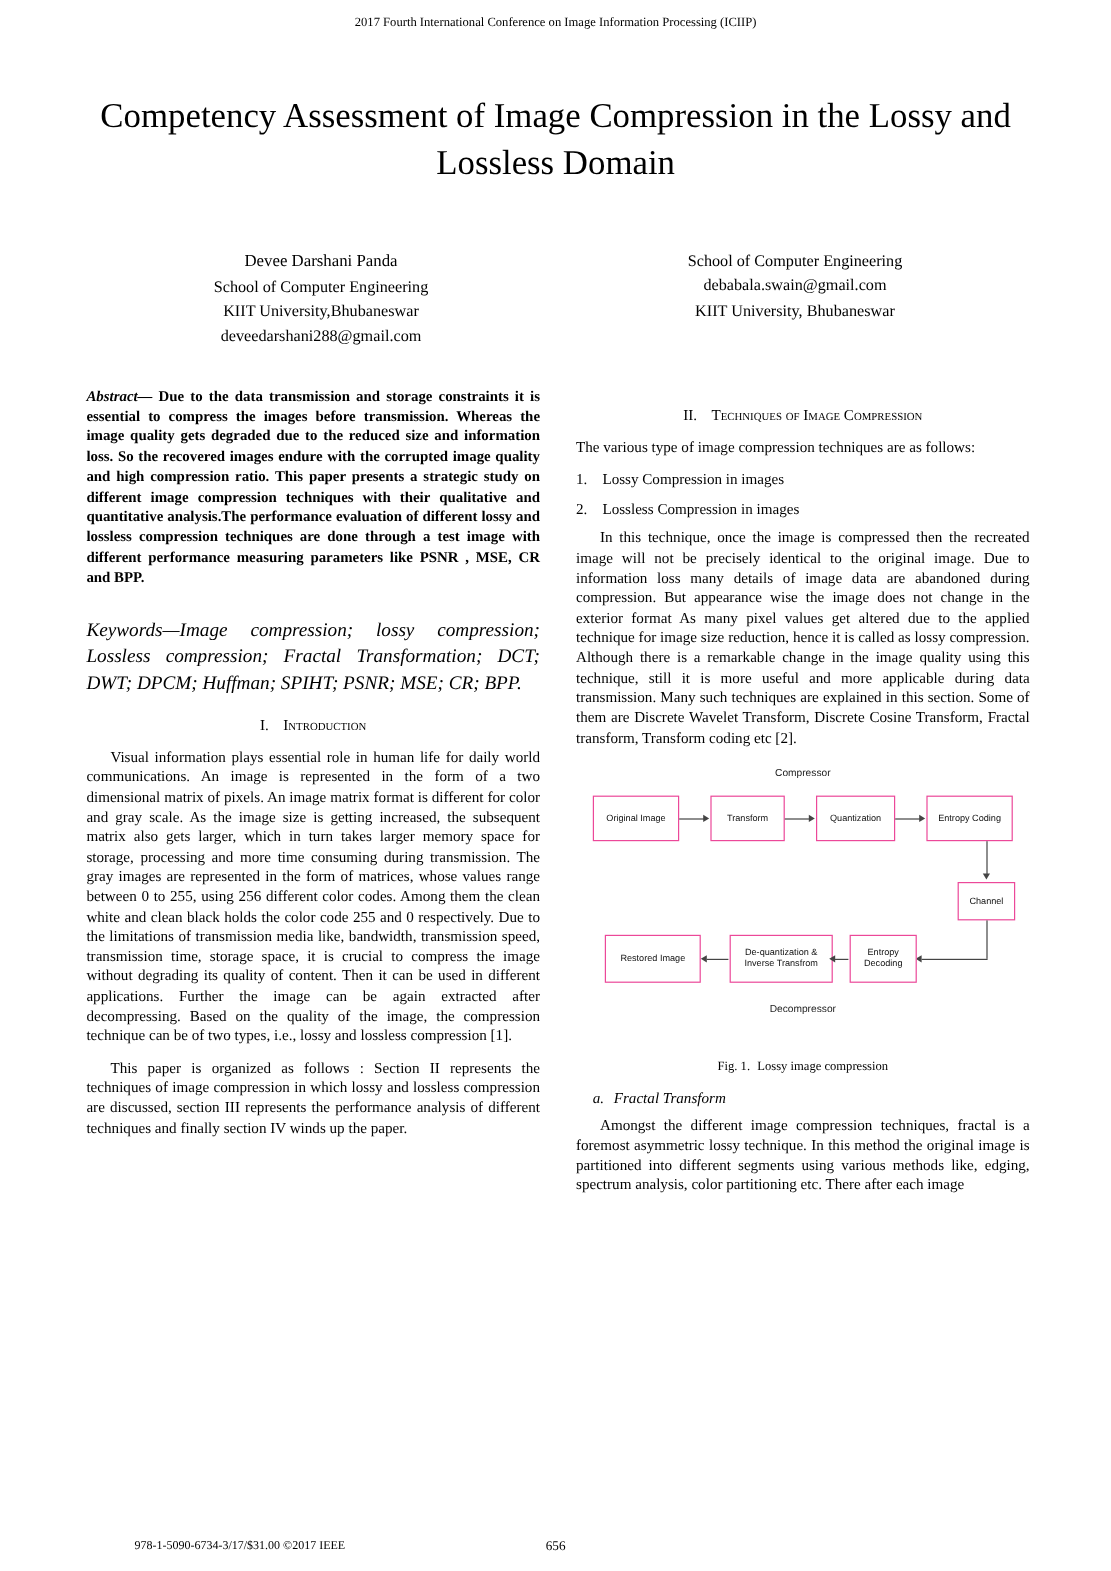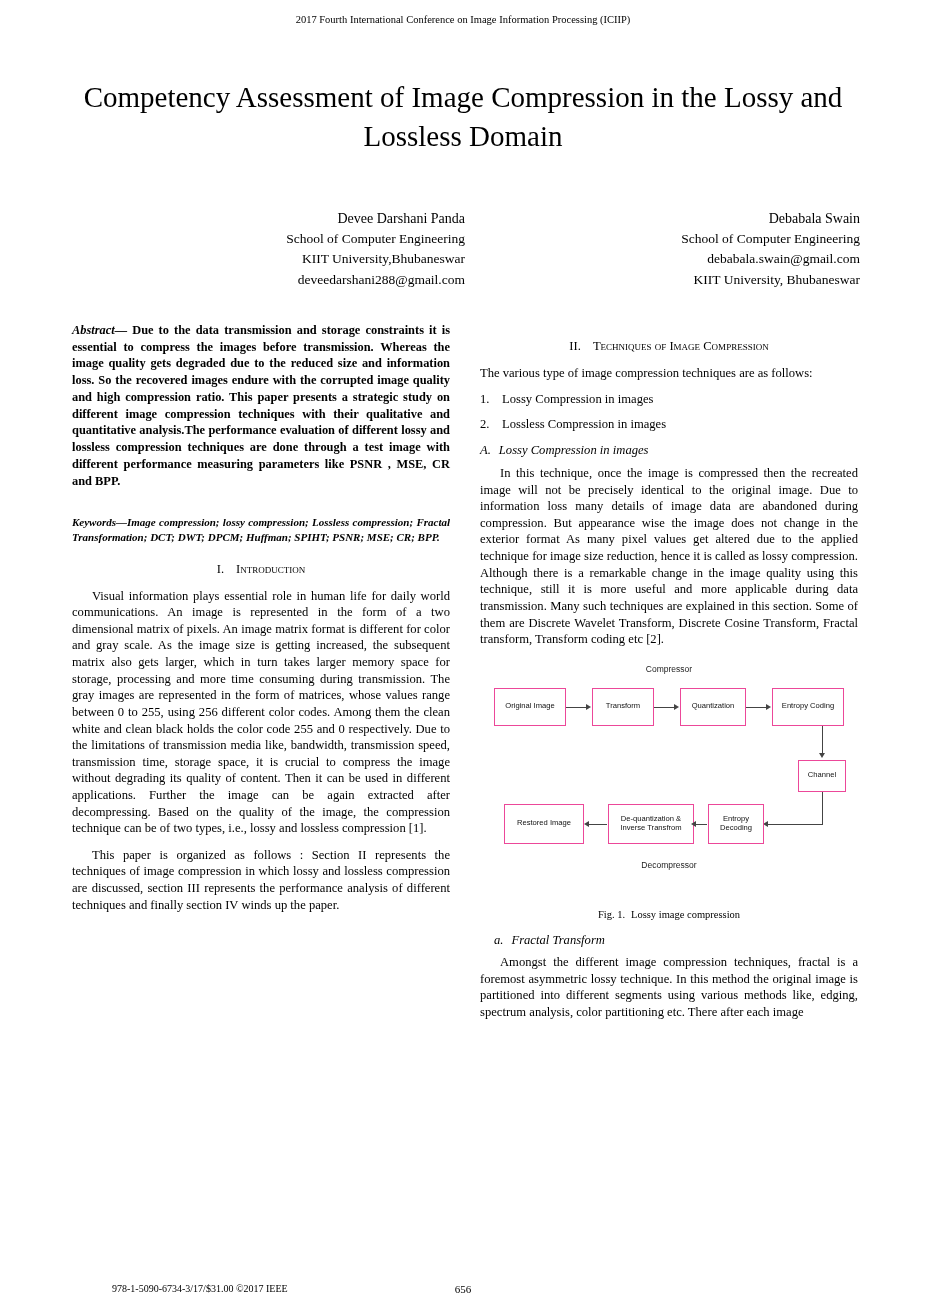--- a/index.html
+++ b/index.html
@@ -38,21 +38,21 @@
   }
   .authors {
     position: absolute;
     top: 208px;
     left: 70px;
     width: 790px;
     display: flex;
   }
   .author {
     width: 50%;
-    text-align: right;
+    text-align: center;
     font-size: 13.5px;
     line-height: 1.5;
   }
   .author .aname { font-size: 14px; }
   .col {
     position: absolute;
     top: 322px;
     width: 378px;
     font-size: 12.6px;
     line-height: 1.32;
@@ -63,24 +63,24 @@
 
   p { margin: 0 0 10px 0; }
   .abstract {
     font-weight: bold;
     text-align: justify;
     font-size: 12.4px;
     line-height: 1.35;
   }
   .abstract .lead { font-style: italic; font-weight: bold; }
   .keywords {
-    font-weight: bold;
+    font-weight: normal;
     font-style: italic;
     text-align: justify;
-    font-size: 11px;
+    font-size: 16px;
     line-height: 1.35;
     margin-top: 26px;
   }
   .section-head {
     text-align: center;
     margin: 16px 0 10px 0;
     font-size: 12.6px;
     font-variant: small-caps;
   }
   .section-head .num { margin-right: 12px; }
@@ -201,21 +201,20 @@
   <div class="title">Competency Assessment of Image Compression in the Lossy and Lossless Domain</div>
 
   <div class="authors">
     <div class="author">
       <div class="aname">Devee Darshani Panda</div>
       <div>School of Computer Engineering</div>
       <div>KIIT University,Bhubaneswar</div>
       <div>deveedarshani288@gmail.com</div>
     </div>
     <div class="author">
-      <div class="aname">Debabala Swain</div>
       <div>School of Computer Engineering</div>
       <div>debabala.swain@gmail.com</div>
       <div>KIIT University, Bhubaneswar</div>
     </div>
   </div>
 
   <div class="col col-left">
 
     <p class="abstract"><span class="lead">Abstract—</span><span> Due to the data transmission and storage constraints it is essential to compress the images before transmission. Whereas the image quality gets degraded due to the reduced size and information loss. So the recovered images endure with the corrupted image quality and high compression ratio. This paper presents a strategic study on different image compression techniques with their qualitative and quantitative analysis.The performance evaluation of different lossy and lossless compression techniques are done through a test image with different performance measuring parameters like PSNR , MSE, CR and BPP.</span></p>
 
@@ -234,23 +233,20 @@
 
     <div class="section-head">
       <span class="num">II.</span><span>Techniques of Image Compression</span>
     </div>
 
     <p>The various type of image compression techniques are as follows:</p>
 
     <p class="list-item"><span class="ln">1.</span><span>Lossy Compression in images</span></p>
     <p class="list-item"><span class="ln">2.</span><span>Lossless Compression in images</span></p>
 
-    <div class="sub-head">
-      <span class="lbl">A.</span><span>Lossy Compression in images</span>
-    </div>
 
     <p class="indent">In this technique, once the image is compressed then the recreated image will not be precisely identical to  the original image. Due to information loss many details of image data are abandoned during compression. But appearance wise the image does not change in the exterior format As many pixel values get altered due to the applied technique for image size reduction, hence it is called as lossy compression. Although there is a remarkable change in the image quality using this technique, still it is more useful and more applicable during data transmission.  Many such techniques are explained in this section. Some of them are Discrete Wavelet Transform, Discrete Cosine Transform, Fractal transform, Transform coding etc [2].</p>
 
     <div class="figure">
       <div class="fig-box">
 
         <div class="fig-label" style="top:2px; left:0; width:378px;">Compressor</div>
 
         <div class="node" style="left:14px; top:26px; width:72px; height:38px;">Original Image</div>
         <div class="node" style="left:112px; top:26px; width:62px; height:38px;">Transform</div>

